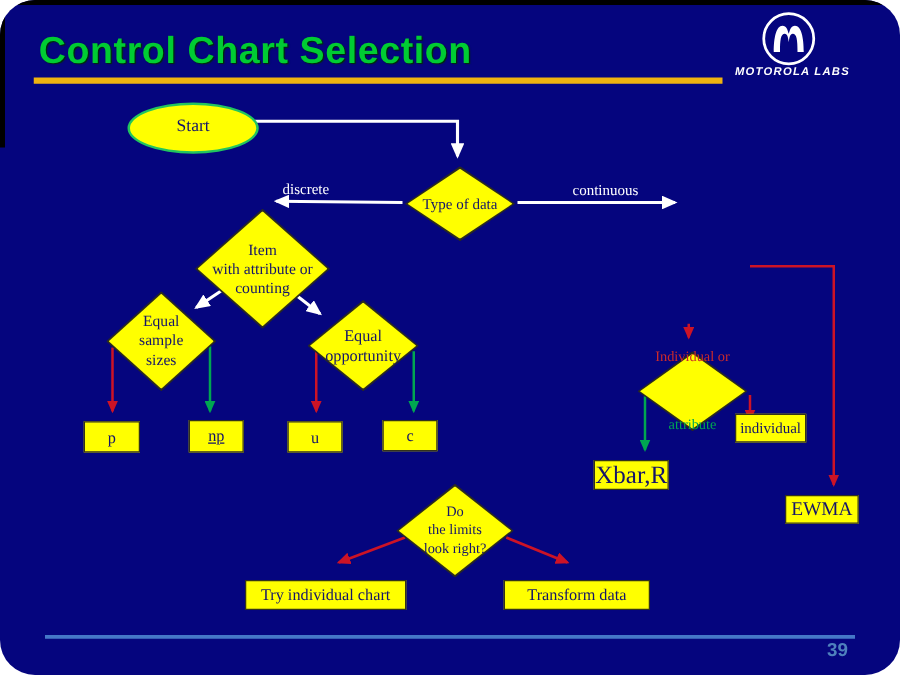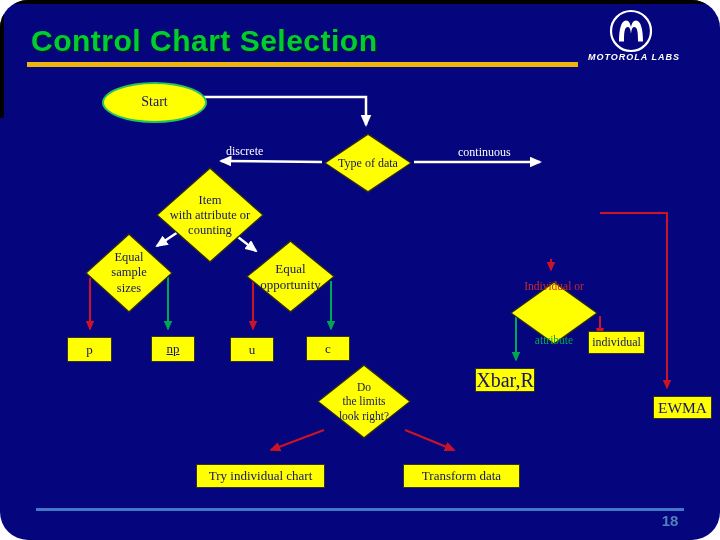--- a/index.html
+++ b/index.html
@@ -142,21 +142,21 @@
 
   <div class="node diamond" style="left:510px; top:281px; width:88px; height:64px;">
     <div class="d-outer"></div>
     <div class="d-inner"></div>
     <span class="label two-tone" style="font-size:11.5px;">
       <span class="tt-red">Individual or</span>
       <span class="tt-green">attribute</span>
     </span>
   </div>
 
-  <div class="node diamond" style="left:317px; top:364px; width:94px; height:75px;">
+  <div class="node diamond" style="left:317px; top:387px; width:94px; height:75px;">
     <div class="d-outer"></div>
     <div class="d-inner"></div>
     <span class="label" style="font-size:11.5px; line-height:1.25;">Do
 the limits
 look right?</span>
   </div>
 
   <div class="fbox" style="left:67px; top:337px; width:43px; height:23px; font-size:13px;">
     <span>p</span>
   </div>
@@ -168,25 +168,25 @@
   </div>
   <div class="fbox" style="left:306px; top:336px; width:42px; height:23px; font-size:13px;">
     <span>c</span>
   </div>
   <div class="fbox" style="left:588px; top:331px; width:55px; height:21px; font-size:12px;">
     <span>individual</span>
   </div>
   <div class="fbox" style="left:475px; top:368px; width:58px; height:22px; font-size:20px;">
     <span>Xbar,R</span>
   </div>
-  <div class="fbox" style="left:628px; top:396px; width:57px; height:21px; font-size:15.5px;margin-left:25px;">
+  <div class="fbox" style="left:628px; top:396px; width:57px; height:21px; font-size:15.5px;">
     <span>EWMA</span>
   </div>
   <div class="fbox" style="left:196px; top:464px; width:127px; height:22px; font-size:13px;">
     <span>Try individual chart</span>
   </div>
   <div class="fbox" style="left:403px; top:464px; width:115px; height:22px; font-size:13px;">
     <span>Transform data</span>
   </div>
 
   <div class="footer-rule"></div>
-  <div class="page-number">18</div>
+  <div class="page-number">39</div>
 </div>
 
 </body></html>

